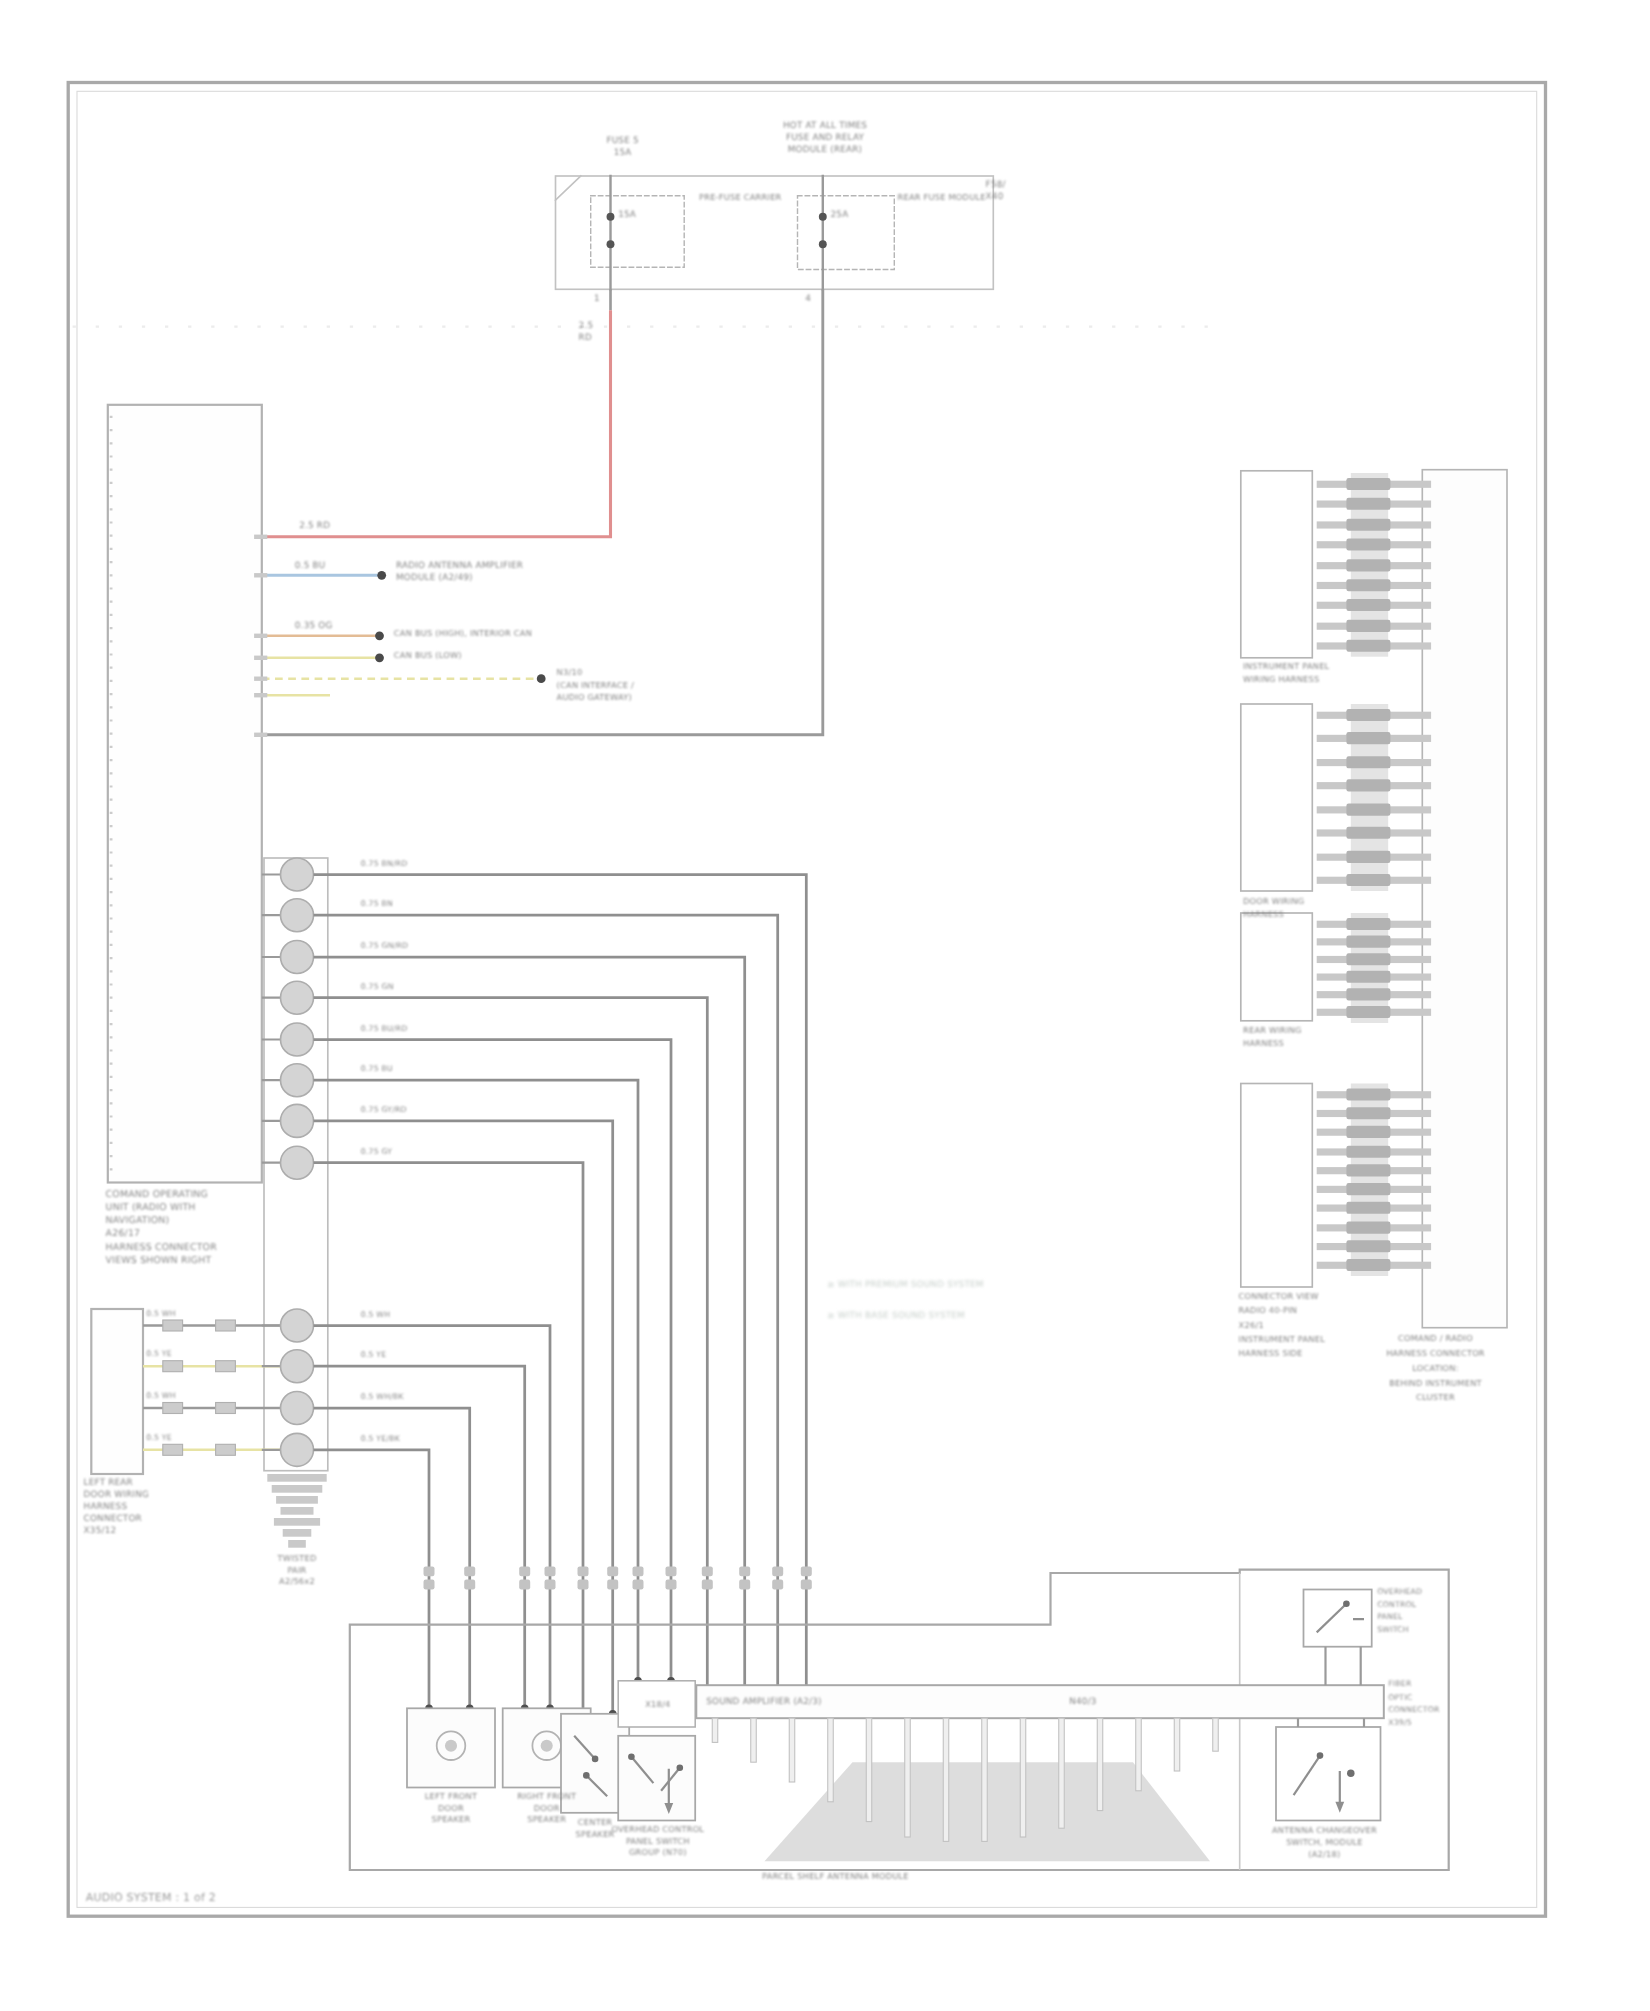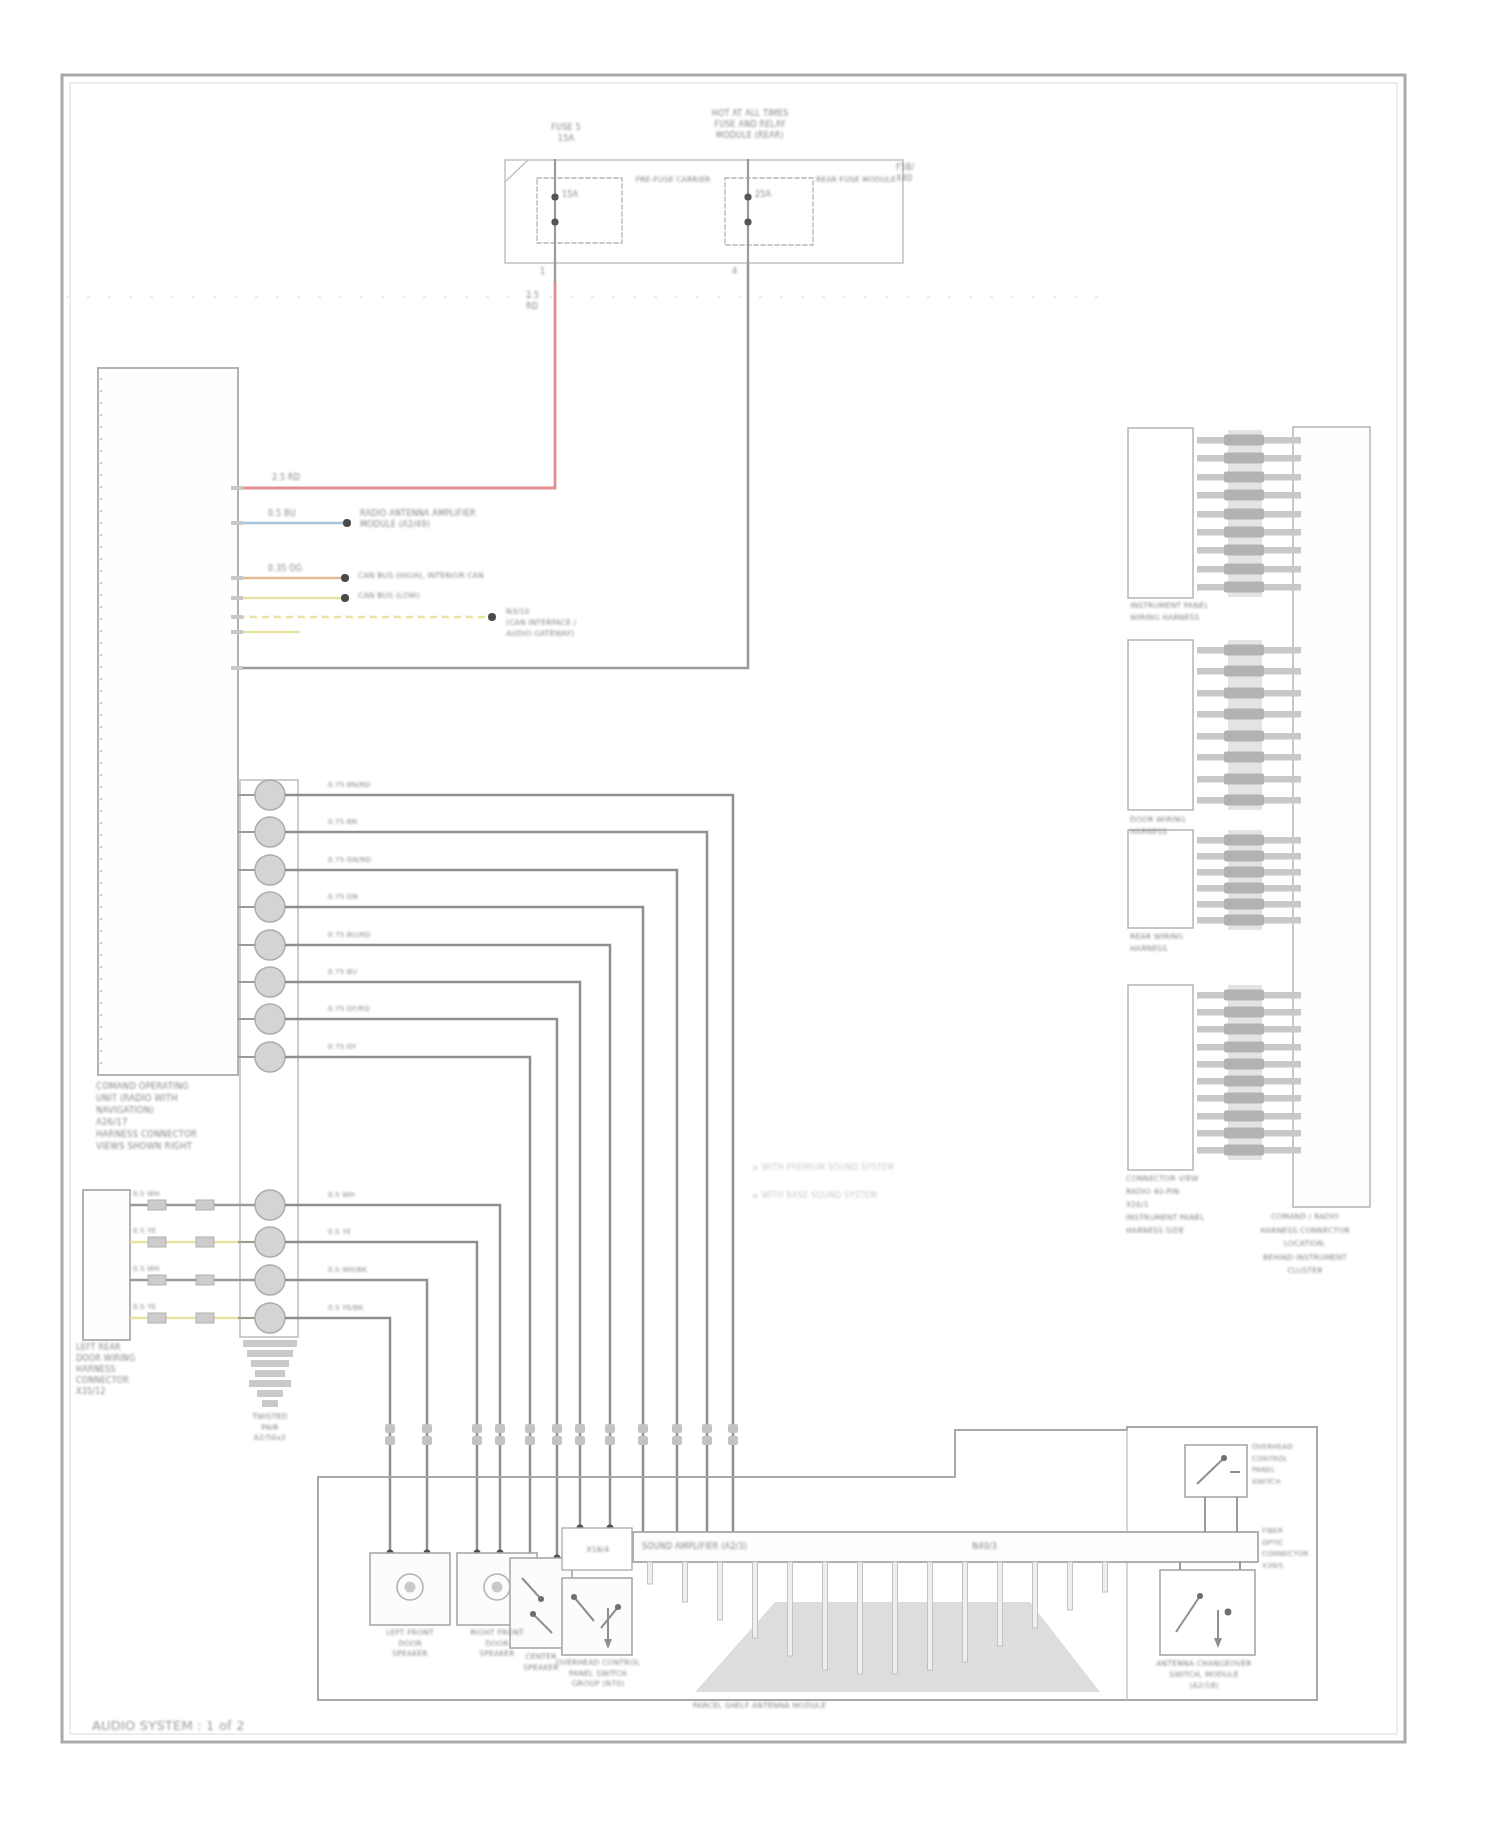--- a/index.html
+++ b/index.html
@@ -408,21 +408,21 @@
 INSTRUMENT PANEL
 HARNESS SIDE</div>
   <div class="lbl c" style="left:1238px;top:1210px;width:134px;font-size:7.5px;line-height:13.5px;">COMAND / RADIO
 HARNESS CONNECTOR
 LOCATION:
 BEHIND INSTRUMENT
 CLUSTER</div>
 
   <div class="lbl faint" style="left:752px;top:1154px;width:240px;line-height:28px;">≥ WITH PREMIUM SOUND SYSTEM
 ≥ WITH BASE SOUND SYSTEM</div>
-  <div class="lbl" style="left:92px;top:1720px;width:240px;font-size:13px;filter:blur(0.8px);color:#9a9a9a;">AUDIO SYSTEM : 1 of 2</div>
+  <div class="lbl" style="left:78px;top:1720px;width:240px;font-size:10px;filter:blur(0.8px);color:#9a9a9a;">AUDIO SYSTEM : 1 of 2</div>
 
   <div id="tinyLabels">
       <div class="lbl" style="left: 328px; top: 781px; width: 60px; font-size: 7px; line-height: 9px;">0.75 BN/RD</div>
       <div class="lbl" style="left: 328px; top: 818px; width: 60px; font-size: 7px; line-height: 9px;">0.75 BN</div>
       <div class="lbl" style="left: 328px; top: 856px; width: 60px; font-size: 7px; line-height: 9px;">0.75 GN/RD</div>
       <div class="lbl" style="left: 328px; top: 893px; width: 60px; font-size: 7px; line-height: 9px;">0.75 GN</div>
       <div class="lbl" style="left: 328px; top: 931px; width: 60px; font-size: 7px; line-height: 9px;">0.75 BU/RD</div>
       <div class="lbl" style="left: 328px; top: 968px; width: 60px; font-size: 7px; line-height: 9px;">0.75 BU</div>
       <div class="lbl" style="left: 328px; top: 1005px; width: 60px; font-size: 7px; line-height: 9px;">0.75 GY/RD</div>
       <div class="lbl" style="left: 328px; top: 1043px; width: 60px; font-size: 7px; line-height: 9px;">0.75 GY</div>

